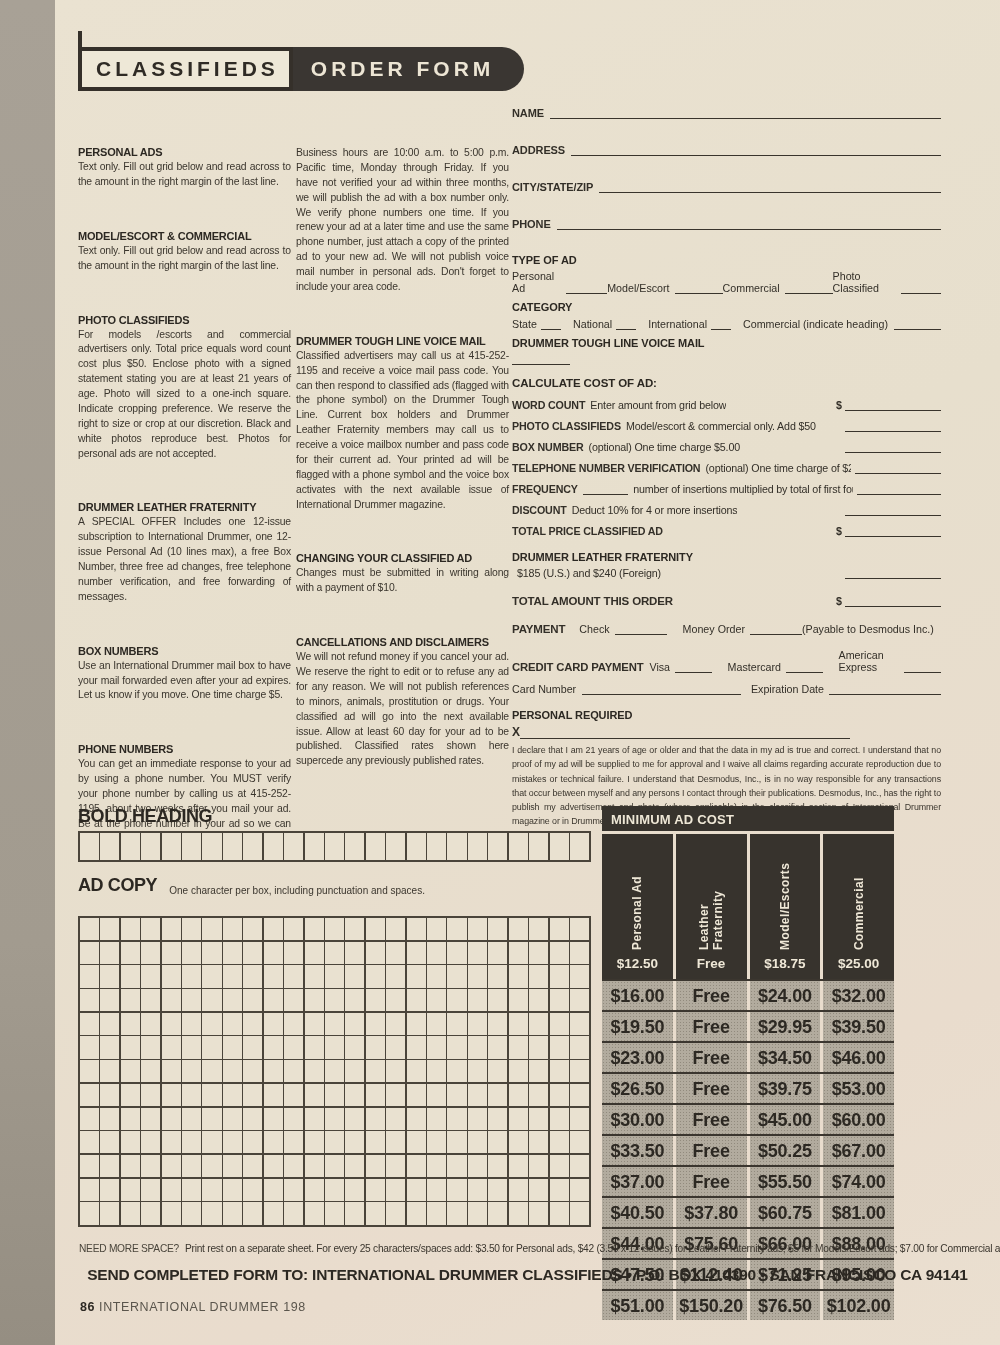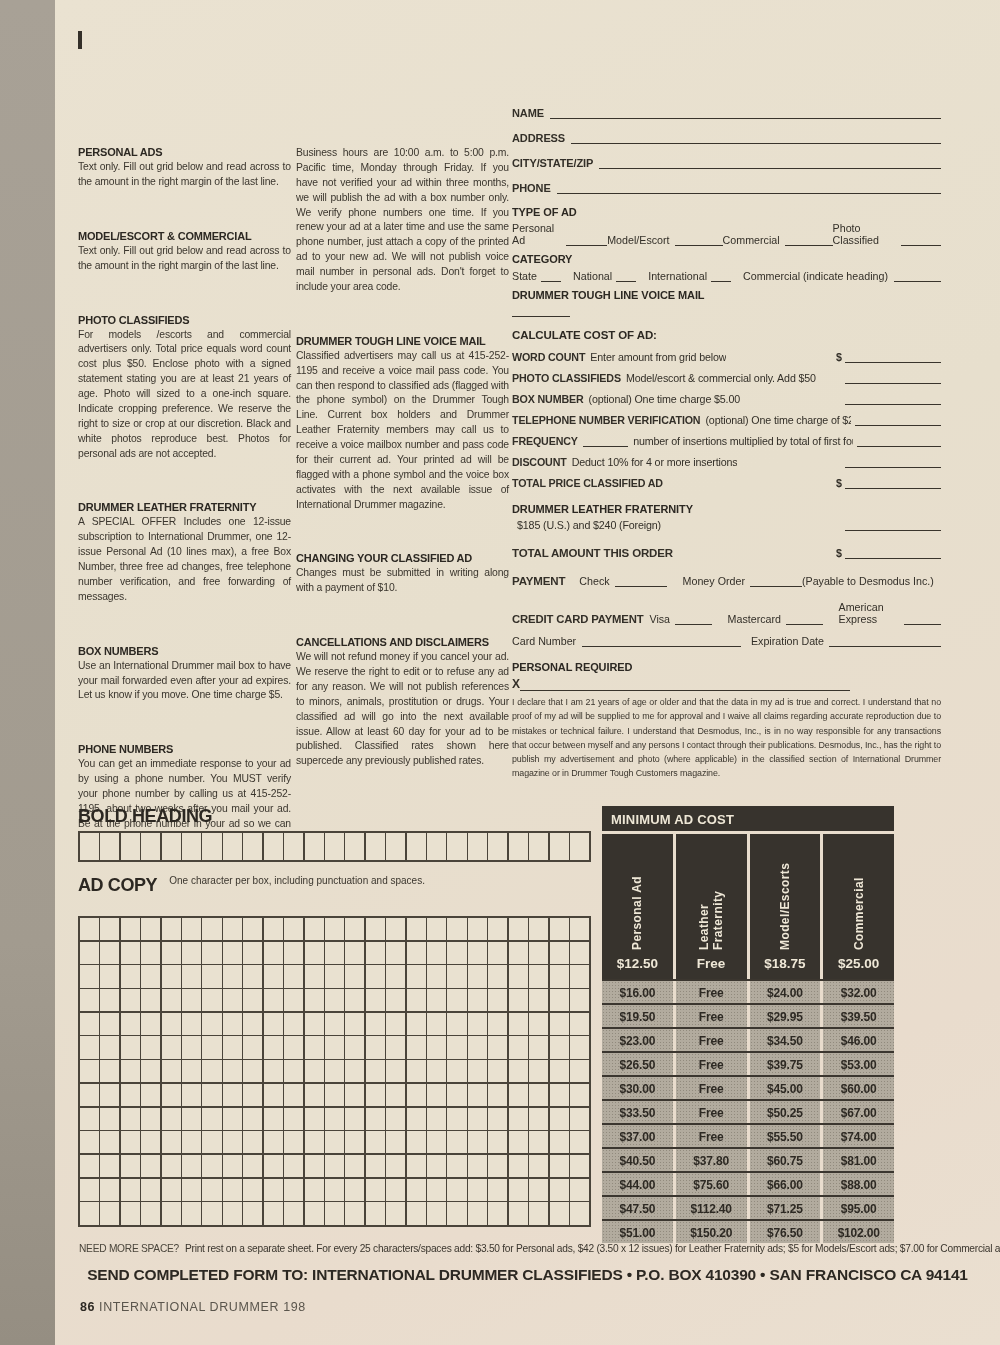--- a/index.html
+++ b/index.html
@@ -28,21 +28,21 @@
   }
   
   .info-col{position:absolute;top:106px;}
   #col-left{left:23px;width:213px;}
   #col-mid{left:241px;width:213px;}
   .info-section{margin-bottom:11px;margin-top:40px;}
   .info-heading{font-weight:bold;font-size:11px;letter-spacing:-0.2px;color:#2c2822;margin-bottom:2px;}
   .info-body{font-size:10.4px;line-height:1.43;color:#3b362e;text-align:justify;letter-spacing:-0.15px;}
   
   #col-form{position:absolute;left:457px;top:106px;width:429px;font-size:10.7px;}
-  .field-row{display:flex;align-items:flex-end;margin-bottom:12px;}
+  .field-row{display:flex;align-items:flex-end;margin-bottom:24px;}
   .f-label{font-weight:bold;font-size:11px;letter-spacing:-0.1px;}
   .fill{flex:1;border-bottom:1.6px solid #39342c;height:12px;margin-left:6px;min-width:30px;}
   .blank{display:inline-block;border-bottom:1.6px solid #39342c;height:11px;vertical-align:bottom;}
   .w20{width:20px;margin-left:4px;}
   .w46{width:48px;margin-left:5px;}
   .w55{width:52px;margin-left:5px;}
   .w60{width:58px;}
   .w95{width:96px;}
   .w110{width:112px;margin-left:5px;}
   .w330{width:330px;}
@@ -56,21 +56,21 @@
   .calc-desc{margin-left:5px;letter-spacing:-0.15px;white-space:nowrap;overflow:hidden;}
   .spacer{flex:1;min-width:4px;}
   .dollar{font-weight:bold;margin-right:3px;}
   .mt14{margin-top:14px;}
   .mt16{margin-top:16px;}
   .legal{font-size:8.9px;line-height:1.6;text-align:justify;color:#3b362e;margin-top:4px;letter-spacing:-0.1px;}
   
   .bottom{position:absolute;left:23px;top:806px;width:816px;display:flex;gap:11px;align-items:flex-start;}
   .grids{flex:1;min-width:0;}
   .big-label{font-weight:bold;font-size:18px;letter-spacing:-0.4px;color:#2c2822;}
-  .adcopy-row{display:flex;align-items:flex-start;margin:13px 0 20px;}
+  .adcopy-row{display:flex;align-items:flex-end;margin:13px 0 20px;}
   .adcopy-note{font-size:10px;margin-left:12px;color:#3b362e;}
   .char-grid{display:grid;grid-template-columns:repeat(25,1fr);gap:1.4px;background:#4a443a;border:2px solid #4a443a;margin-top:4px;}
   .char-grid .cell{background:#e9e1d0;}
   #bold-grid .cell{height:27px;}
   #copy-grid .cell{height:22.3px;}
   
   .pricetable{width:292px;flex:none;}
   .mincost-bar{background:#37332d;color:#eee7d6;font-weight:bold;font-size:13px;letter-spacing:0.2px;padding:6px 9px 4px;margin-bottom:3px;}
   .t-row{display:grid;grid-template-columns:repeat(4,1fr);column-gap:3px;}
   .t-head .h-cell{
@@ -81,36 +81,40 @@
     writing-mode:vertical-rl;transform:rotate(180deg);
     font-weight:bold;font-size:12px;letter-spacing:0.4px;flex:1;
     display:flex;align-items:center;margin:8px 0 6px;
   }
   .min-price{font-weight:bold;font-size:13.5px;}
   .t-body .t-row{border-top:2.5px solid #3b362f;}
   .p-cell{
     background-color:#b2ab9e;
     background-image:radial-gradient(#918a7d 0.9px, rgba(0,0,0,0) 1px);
     background-size:3px 3px;
-    text-align:center;font-weight:bold;font-size:12px;color:#2d2923;
+    text-align:center;font-weight:bold;font-size:18px;color:#2d2923;
     padding:4.5px 0 3.5px;letter-spacing:-0.2px;
   }
   
   .need-more{position:absolute;left:24px;top:1243px;width:890px;font-size:10.2px;letter-spacing:-0.25px;color:#3b362e;white-space:nowrap;}
   .nm-label{color:#4a453b;margin-right:6px;}
   .send-to{position:absolute;left:0;width:100%;top:1266px;text-align:center;font-weight:bold;font-size:15.5px;letter-spacing:-0.2px;color:#2c2822;white-space:nowrap;}
   .footer{position:absolute;left:25px;top:1300px;font-size:12.5px;color:#5a554c;letter-spacing:0.6px;}
   .footer .pg{font-weight:bold;color:#2d2923;margin-right:4px;}
 </style>
 </head>
 <body>
 
 <div class="paper">
 
   <div class="hdr-tick"></div>
+  <div class="header-row">
+    <div class="classifieds-box">CLASSIFIEDS</div>
+    <div class="order-pill">ORDER FORM</div>
+  </div>
 
   <div id="col-left" class="info-col">
       <div class="info-section">
         <div class="info-heading">PERSONAL ADS</div>
         <div class="info-body">Text only. Fill out grid below and read across to the amount in the right margin of the last line.</div>
       </div>
       <div class="info-section">
         <div class="info-heading">MODEL/ESCORT &amp; COMMERCIAL</div>
         <div class="info-body">Text only. Fill out grid below and read across to the amount in the right margin of the last line.</div>
       </div>

